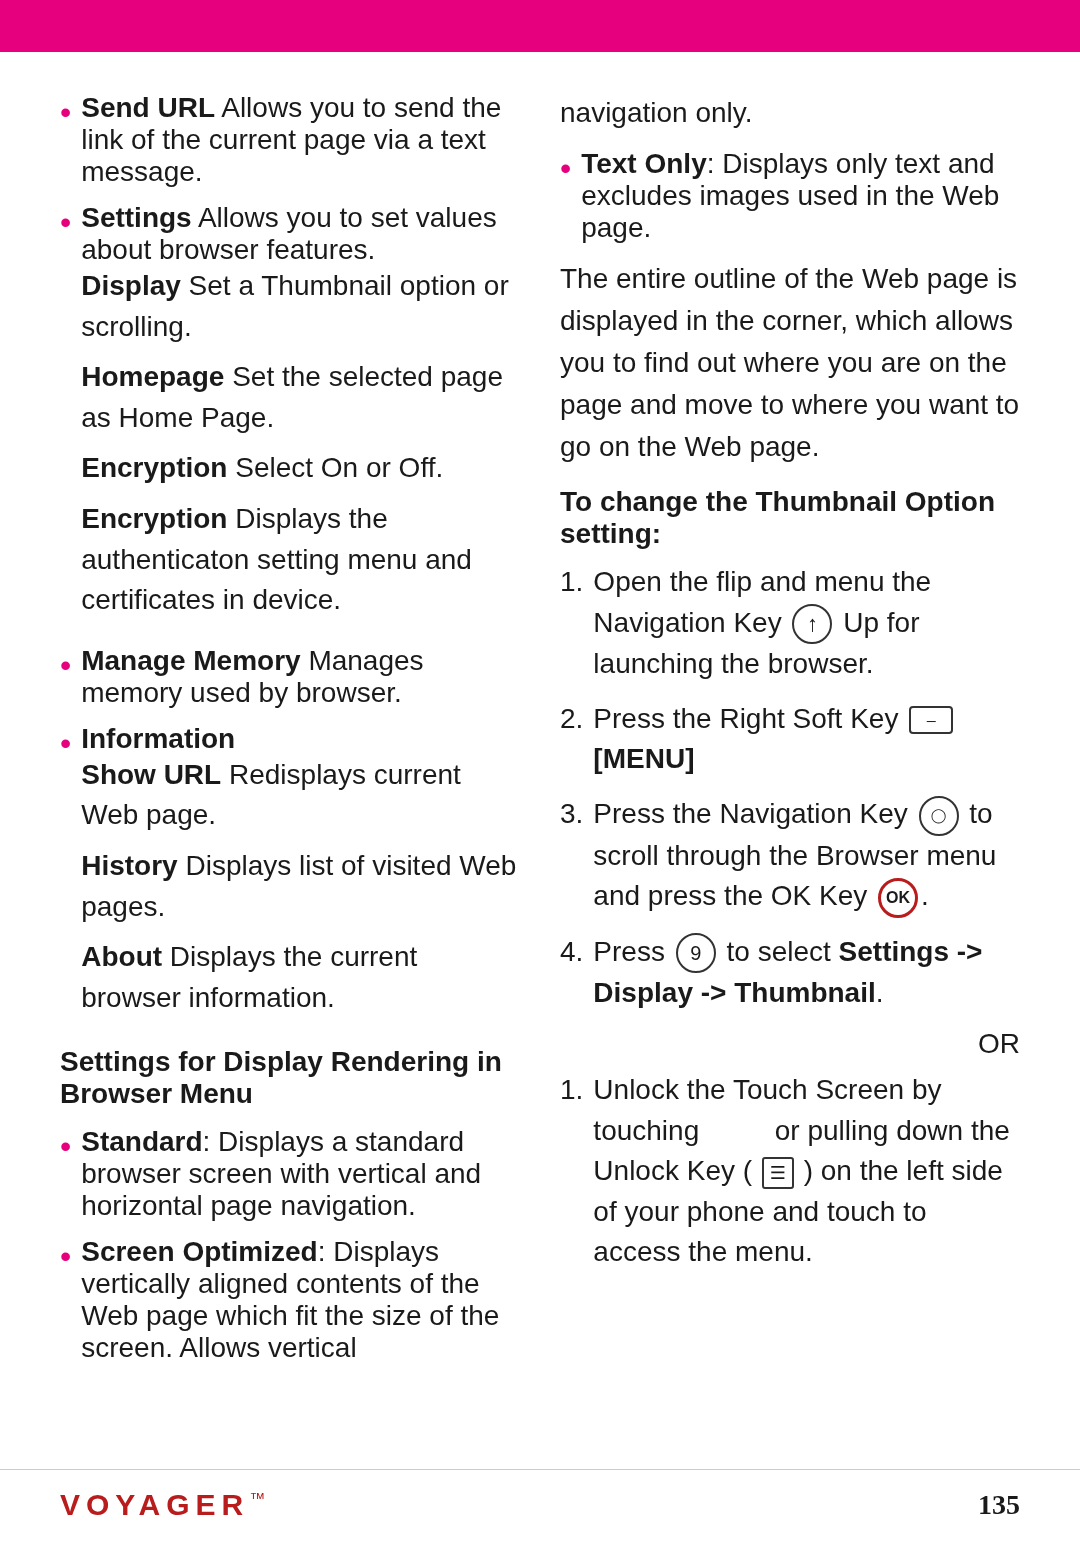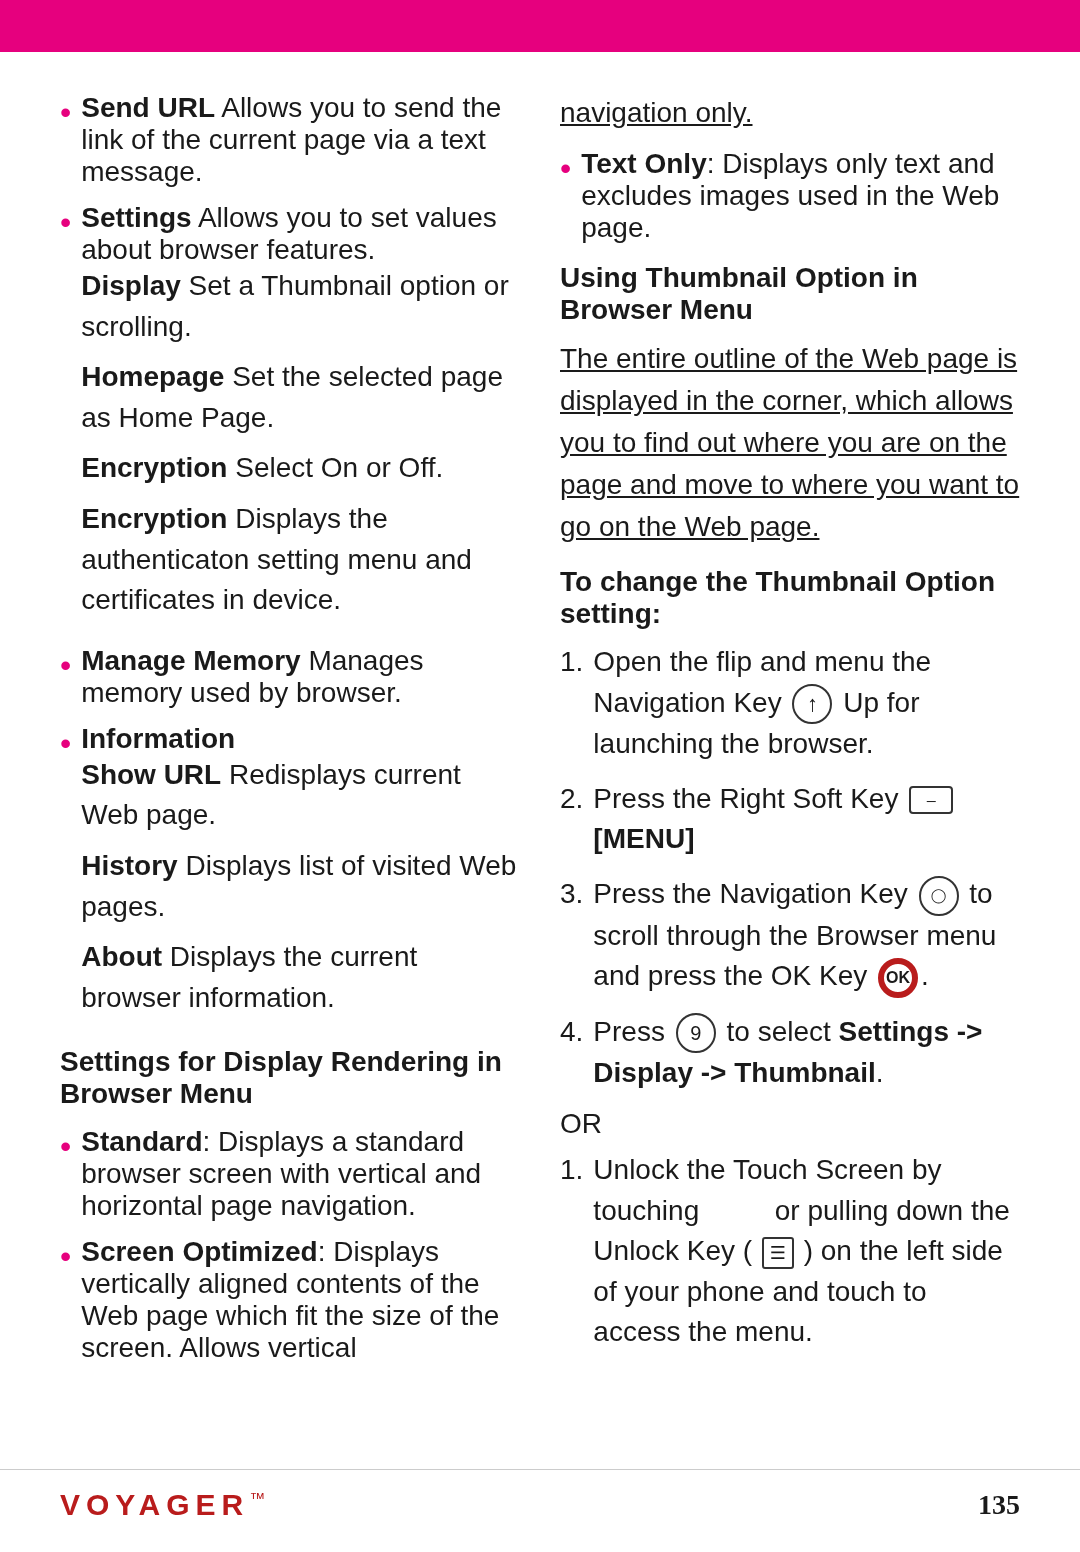--- a/index.html
+++ b/index.html
@@ -123,21 +123,21 @@
       font-size: 22px;
       vertical-align: middle;
       margin: 0 3px;
       background: #fff;
     }
 
     .key-ok {
       display: inline-flex;
       align-items: center;
       justify-content: center;
-      border: 6px solid #b91c1c;
+      border: 3px solid #b91c1c;
       border-radius: 50%;
       width: 40px;
       height: 40px;
       font-size: 18px;
       font-weight: bold;
       vertical-align: middle;
       margin: 0 3px;
       background: #fff;
     }
 
@@ -151,27 +151,27 @@
       height: 40px;
       font-size: 20px;
       vertical-align: middle;
       margin: 0 3px;
       background: #fff;
     }
 
     p.paragraph {
       line-height: 1.5;
       margin-bottom: 14px;
-      text-decoration: underline;
     }
 
     .or-text {
       font-size: 28px;
       margin: 10px 0;
       font-weight: normal;
+      text-align: right;
     }
 
     .footer {
       position: absolute;
       bottom: 30px;
       left: 0;
       right: 0;
       display: flex;
       align-items: center;
       justify-content: space-between;
@@ -292,21 +292,20 @@
     <p class="paragraph">navigation only.</p>
 
     <div class="bullet-item">
       <span class="bullet-dot">•</span>
       <div class="bullet-content">
         <span class="bold-term">Text Only</span><span>: Displays only text and excludes images used in the Web page.</span>
       </div>
     </div>
 
     <div class="section-block">
-      <div class="section-heading">Using Thumbnail Option in Browser Menu</div>
       <p class="paragraph">The entire outline of the Web page is displayed in the corner, which allows you to find out where you are on the page and move to where you want to go on the Web page.</p>
     </div>
 
     <div class="section-block">
       <div class="section-heading">To change the Thumbnail Option setting:</div>
 
       <ul class="numbered-list">
 
         <li>
           <span class="num-label">1.</span>

